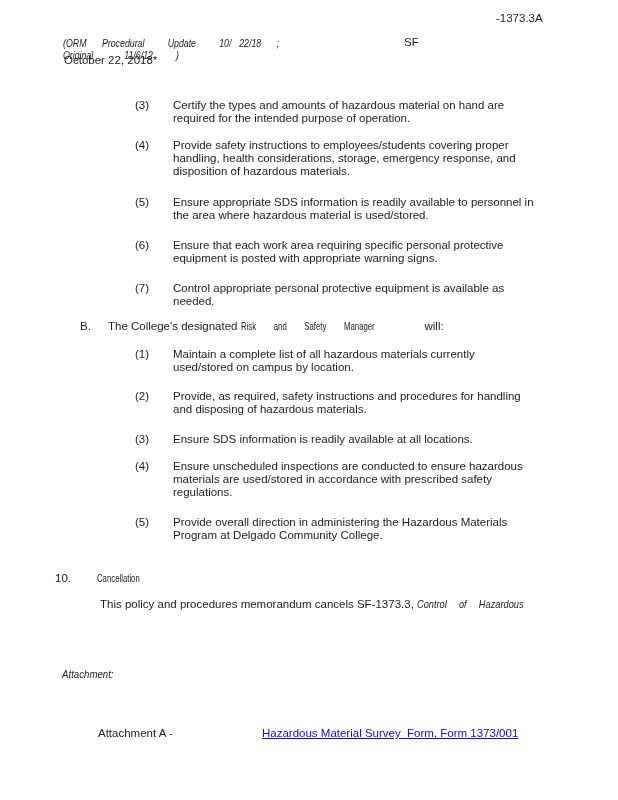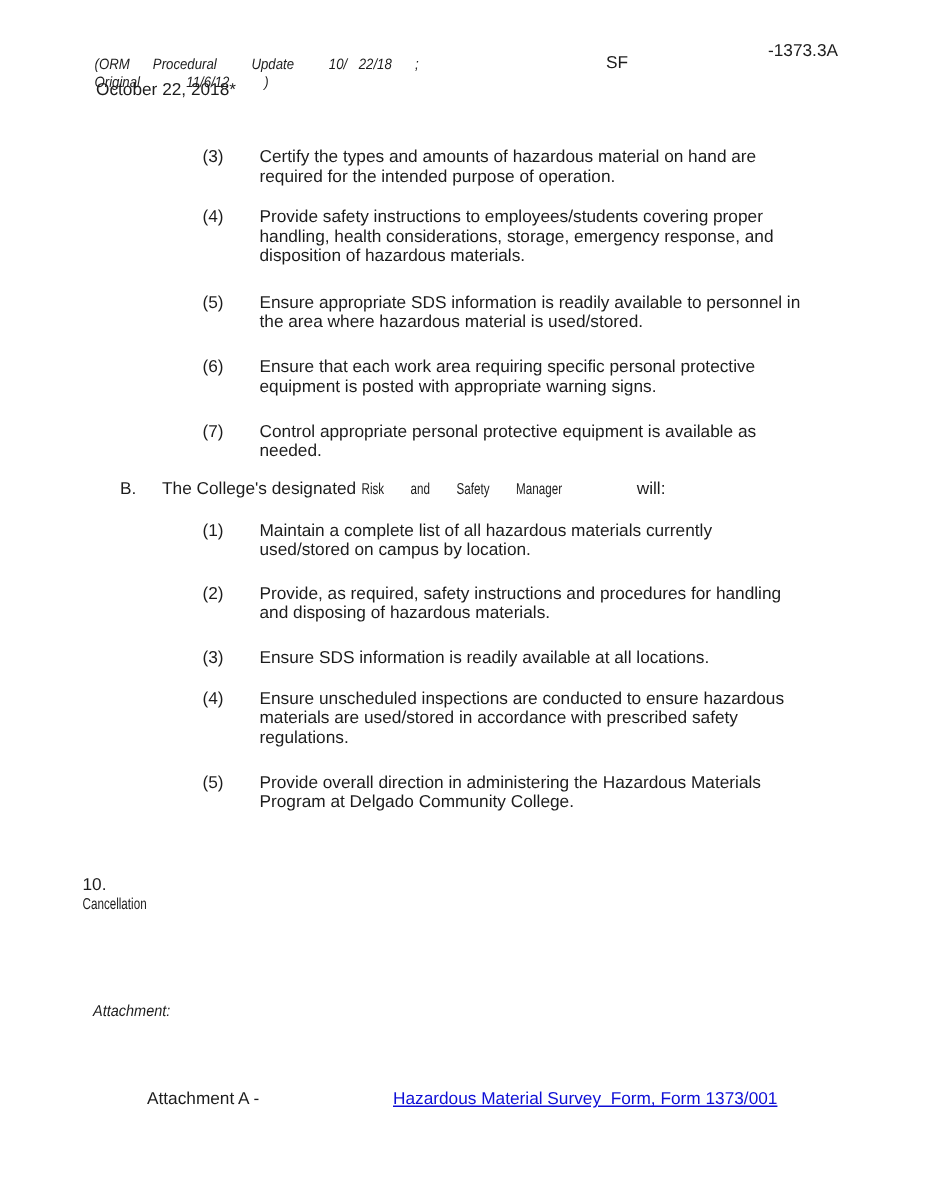--- a/index.html
+++ b/index.html
@@ -9,35 +9,35 @@
     font-family:"Liberation Sans", sans-serif; font-size:11.5px; line-height:13px;
     color:var(--ink); overflow:hidden;
   }
   
   .hdr-date { position:absolute; left:64px; top:22px;margin-top:32px; }
   .hdr-rev  { position:absolute; left:63px; font-style:italic; font-size:10px;
               transform:scaleX(0.88); transform-origin:0 0; word-spacing:6px; white-space:pre; }
   .hdr-rev1 { top:37px; }
   .hdr-rev2 { top:49px; }
   .hdr-code { position:absolute; left:404px; top:36px; }
-  .hdr-num  { position:absolute; left:496px; top:28px;margin-left:16px; }
+  .hdr-num  { position:absolute; left:496px; top:12px; }
 
   
   .row  { position:absolute; left:135px; width:440px; display:flex; }
   .num  { flex:none; width:38px; }
   .txt  { white-space:pre-line; width:400px; }
 
   
   .bhead  { position:absolute; left:80px; top:320px; display:flex; width:480px; }
   .bletter{ flex:none; width:28px; }
   .cond   { display:inline-block; font-size:10.5px; transform:scaleX(0.74);
             transform-origin:0 55%; word-spacing:9px; white-space:pre; }
 
   
-  .sec10   { position:absolute; left:55px; top:584px; display:flex;flex-direction:column; }
+  .sec10   { position:absolute; left:55px; top:572px; display:flex; }
   .num10   { flex:none; width:42px; }
   .para    { position:absolute; left:100px; top:598px; width:480px; }
   .icond   { display:inline-block; font-style:italic; font-size:10.5px;
              transform:scaleX(0.88); transform-origin:0 55%; word-spacing:4px; white-space:pre; }
 
   
   .attach-label { position:absolute; left:62px; top:668px; }
   .ilabel  { display:inline-block; font-style:italic; font-size:10.5px;
              transform:scaleX(0.92); transform-origin:0 55%; }
   .attach-row { position:absolute; left:98px; top:698px; display:flex;margin-top:29px; }
@@ -115,20 +115,21 @@
     <span class="num">(5)</span>
     <span class="txt">Provide overall direction in administering the Hazardous Materials
 Program at Delgado Community College.</span>
   </div>
 
   <div class="sec10">
     <span class="num10">10.</span>
     <span class="cond">Cancellation</span>
   </div>
   <div class="para">
+    <div class="pline"><span>This policy and procedures memorandum cancels SF-1373.3, </span><span class="icond">Control  of  Hazardous</span></div>
   </div>
 
   <div class="attach-label">
     <span class="ilabel">Attachment:</span>
   </div>
   <div class="attach-row">
     <span class="aname">Attachment A -</span>
     <a class="alink" href="#">Hazardous Material Survey  Form, Form 1373/001</a>
   </div>
 

